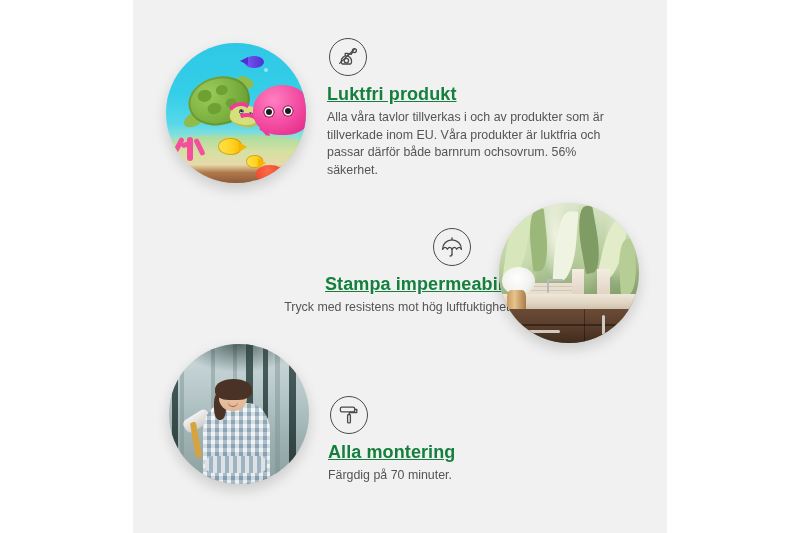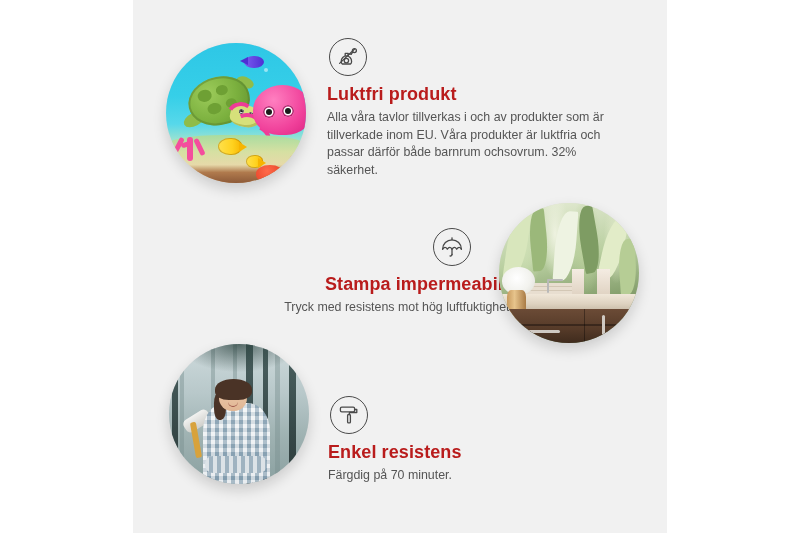--- a/index.html
+++ b/index.html
@@ -240,23 +240,24 @@
     border: 1.6px solid #4a4a4a;
     border-radius: 50%;
     box-sizing: border-box;
     display: flex; align-items: center; justify-content: center;
   }
   .feat-icon svg { display:block; }
 
   .feat-title {
     font-size: 18px;
     font-weight: bold;
-    color: #b91c1c;
+    color: #15803d;
     margin: 8px 0 4px 0;
     letter-spacing: .1px;
+    text-decoration: underline;
   }
   .feat-desc {
     font-size: 12.4px;
     line-height: 17.5px;
     color: #555555;
     margin: 0;
   }
 
   
   #feature-odourless {
@@ -339,21 +340,21 @@
           <path d="M10.2 11.8V9.4h3.0v2.4"></path>
           <path d="M13.2 10.2h3.0"></path>
           <path d="M16.2 10.2l1.6-2.1"></path>
           <circle cx="19.4" cy="6.6" r="2.0"></circle>
           <circle cx="11.4" cy="16.6" r="2.2"></circle>
           <line x1="4.6" y1="19.4" x2="19.6" y2="5.0"></line>
         </svg>
       </div>
     </div>
     <div class="feat-title">Luktfri produkt</div>
-    <p class="feat-desc">Alla våra tavlor tillverkas i och av produkter som är tillverkade inom EU. Våra produkter är luktfria och passar därför både barnrum ochsovrum. 32% säkerhet.</p>
+    <p class="feat-desc">Alla våra tavlor tillverkas i och av produkter som är tillverkade inom EU. Våra produkter är luktfria och passar därför både barnrum ochsovrum. 56% säkerhet.</p>
   </div>
 
   <div class="feature" id="feature-waterproof">
     <div class="icon-wrap">
       <div class="feat-icon">
         <svg width="26" height="26" viewBox="0 0 26 26" fill="none" stroke="#4a4a4a" stroke-width="1.3" stroke-linecap="round" stroke-linejoin="round">
           <path d="M3.6 15.2c0-5.2 4.2-9.4 9.4-9.4s9.4 4.2 9.4 9.4"></path>
           <path d="M3.6 15.2c1.6-2.4 3.2-2.4 4.7 0 1.6-2.4 3.2-2.4 4.7 0 1.6-2.4 3.2-2.4 4.7 0 1.6-2.4 3.2-2.4 4.7 0"></path>
           <line x1="13" y1="15.2" x2="13" y2="20.4"></line>
           <path d="M13 20.4c0 1.2-1.0 1.9-2.0 1.5"></path>
@@ -428,17 +429,17 @@
   <div class="feature" id="feature-assembly">
     <div class="icon-wrap">
       <div class="feat-icon">
         <svg width="26" height="26" viewBox="0 0 26 26" fill="none" stroke="#4a4a4a" stroke-width="1.3" stroke-linecap="round" stroke-linejoin="round">
           <rect x="4.4" y="5.2" width="14.2" height="4.6" rx="1.4"></rect>
           <path d="M18.6 7.5h2.2v3.0h-7.4v2.0"></path>
           <rect x="11.6" y="12.5" width="2.8" height="8.4" rx="0.9"></rect>
         </svg>
       </div>
     </div>
-    <div class="feat-title">Enkel resistens</div>
+    <div class="feat-title">Alla montering</div>
     <p class="feat-desc">Färgdig på 70 minuter.</p>
   </div>
 
 </div>
 
 </body></html>

